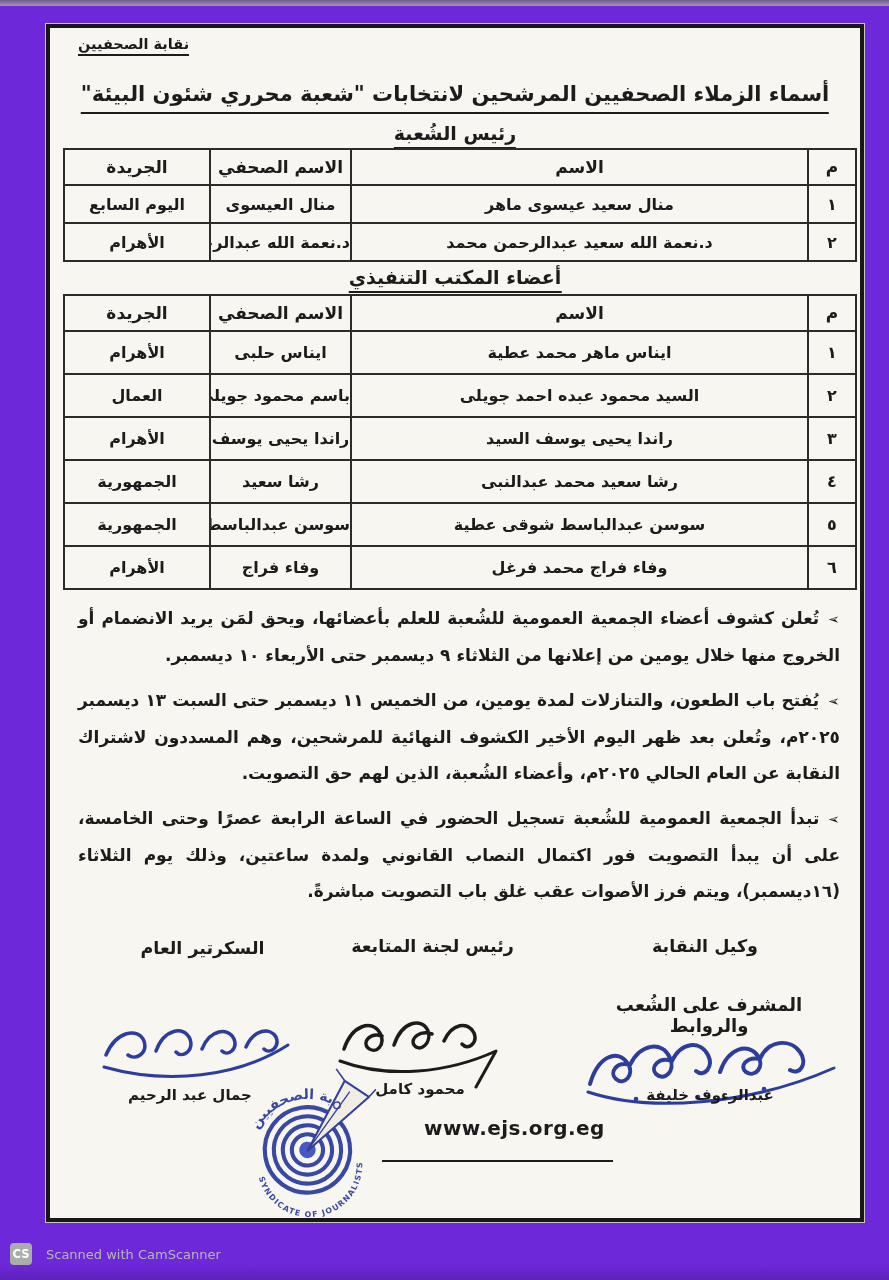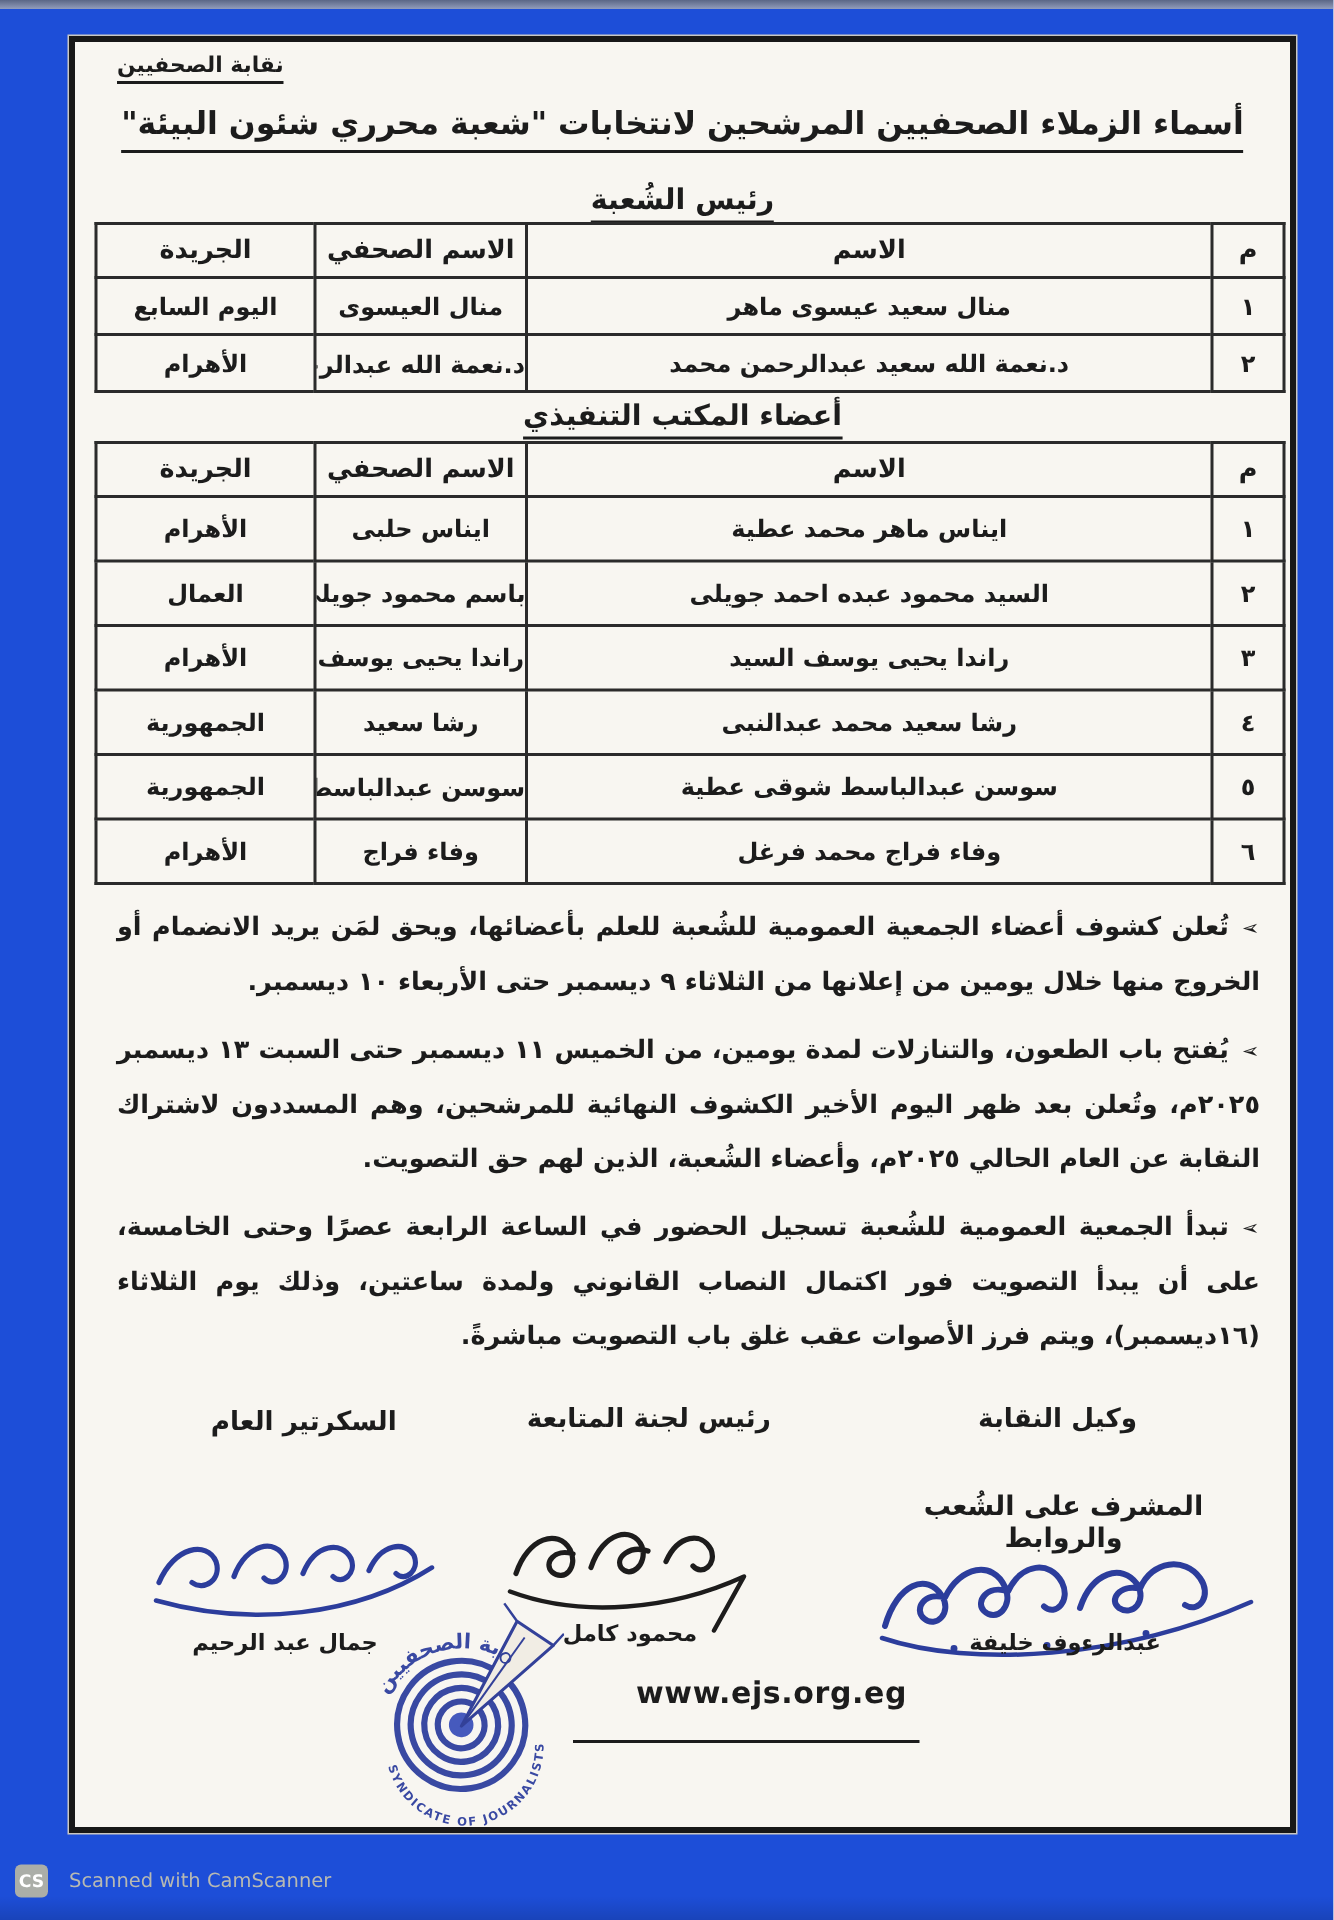--- a/index.html
+++ b/index.html
@@ -1,38 +1,38 @@
 <!DOCTYPE html>
 <html lang="ar"><head>
 <meta charset="utf-8">
 <style>
   * { margin:0; padding:0; box-sizing:border-box; }
   body { background:#d8d6d1; }
   .page {
     position:relative; width:889px; height:1280px;
-    background:#1d4ed8;
+    background:#6d28d9;
     font-family:"DejaVu Sans", sans-serif;
     font-weight:700; color:#1c1c1c; overflow:hidden;
   }
   .top-edge { position:absolute; top:0; left:0; right:0; height:6px;
     background:linear-gradient(#6f6f6b,#b9b7b2); opacity:.75; }
   .bottom-edge { position:absolute; bottom:0; left:0; right:0; height:16px;
     background:linear-gradient(rgba(0,0,0,0),rgba(0,0,0,.14)); }
   .frame {
     position:absolute; left:46px; top:24px; width:818px; height:1198px;
     border:4px solid #181818; background:#f8f6f1; direction:rtl;
     box-shadow:0 0 0 1px #c9c7c1;
   }
   .org-label {
     position:absolute; left:28px; top:8px; font-size:14.5px;
     border-bottom:2px solid #1c1c1c; padding-bottom:2px;
   }
   .center-abs { position:absolute; left:50%; transform:translateX(-50%); width:max-content; }
   .doc-title {
-    top:42px; font-size:21px; letter-spacing:.2px;
+    top:54px; font-size:21px; letter-spacing:.2px;
     border-bottom:2.5px solid #1c1c1c; padding-bottom:6px;
   }
   .section-heading {
     font-size:19px; border-bottom:2.5px solid #1c1c1c; padding-bottom:3px;
   }
   .h1pos { top:94px; }
   .h2pos { top:238px; }
   table { position:absolute; left:13px; width:792px; border-collapse:collapse;
     table-layout:fixed; direction:rtl; }
   .t1 { top:120px; }

